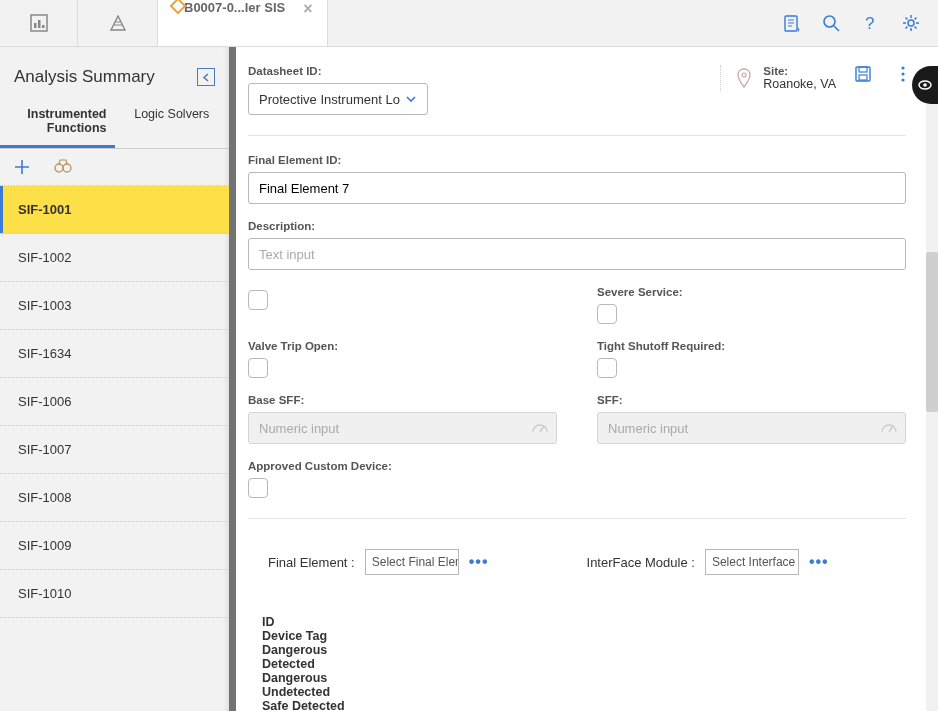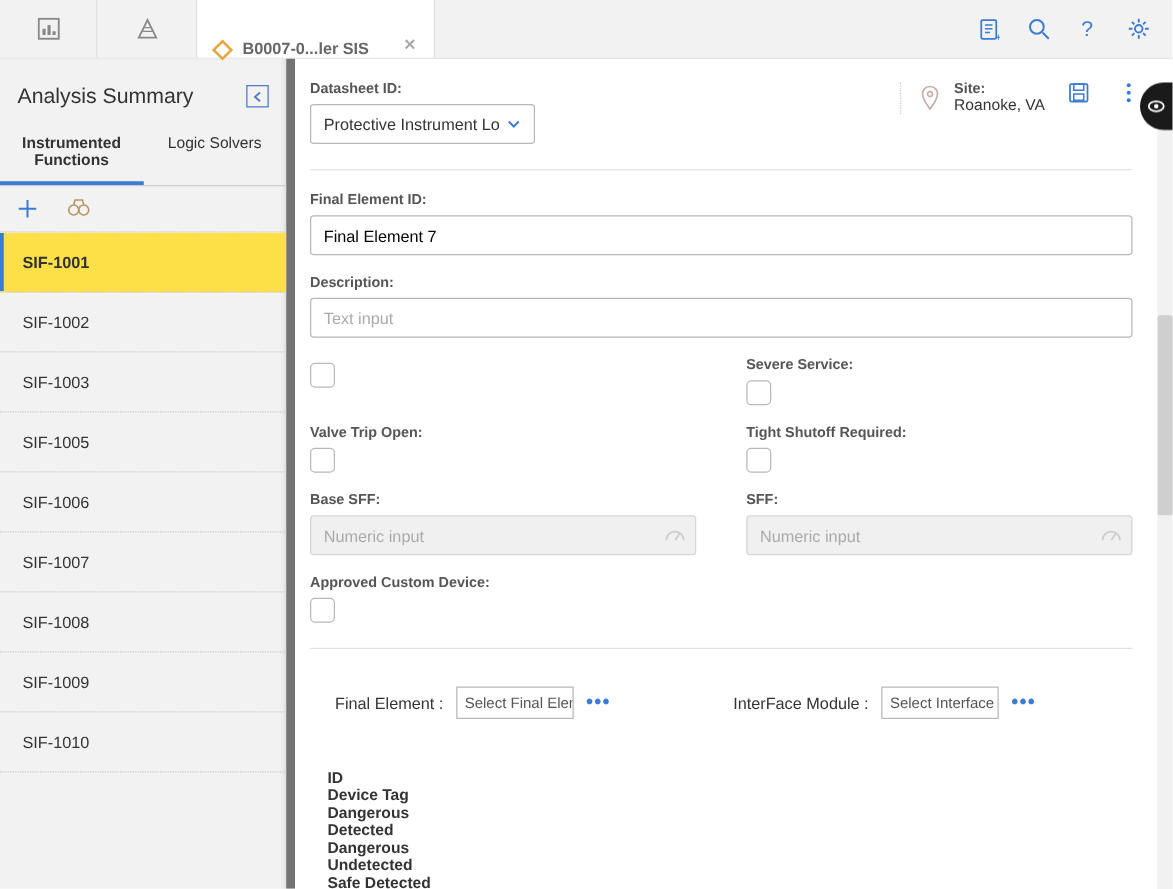--- a/index.html
+++ b/index.html
@@ -26,24 +26,23 @@
     display: flex;
     align-items: center;
     justify-content: center;
     background: #f2f2f2;
     border-right: 1px solid #ddd;
     cursor: pointer;
   }
   .top-toolbar .tab-icon.wider { width: 80px; }
   .top-toolbar .tab-active {
     display: flex;
-    align-items: flex-end;
+    align-items: flex-start;
     padding: 0 14px;
     background: #fff;
-    gap: 10px;
     font-size: 13px;
     font-weight: 600;
     color: #666;
     border-right: 1px solid #ddd;
   }
   .top-toolbar .tab-active .diamond {
     width: 12px; height: 12px;
     transform: rotate(45deg);
     border: 2px solid #e8a33d;
     background: #fff;
@@ -104,20 +103,21 @@
     flex: 1;
     text-align: center;
     padding: 6px 8px 10px 8px;
     font-size: 12.5px;
     font-weight: 600;
     color: #333;
     cursor: pointer;
   }
   .sidebar-tabs .stab.active {
     border-bottom: 3px solid #3a7bd5;
+    text-align: right;
   }
   .sidebar-tabs .stab:not(.active) { font-weight: 400; }
   .sidebar-tools {
     display: flex;
     gap: 24px;
     padding: 10px 14px 10px 14px;
     border-bottom: 1px dotted #ccc;
   }
   .sidebar-tools svg { cursor: pointer; }
 
@@ -378,21 +378,21 @@
       <svg width="18" height="14">
           <circle cx="5" cy="9" r="4" fill="none" stroke="#b8945f" stroke-width="1.3"></circle>
           <circle cx="13" cy="9" r="4" fill="none" stroke="#b8945f" stroke-width="1.3"></circle>
           <path d="M5 5 L6 1 L12 1 L13 5" fill="none" stroke="#b8945f" stroke-width="1.2"></path>
         </svg>
     </div>
     <div class="sidebar-list">
       <div class="sidebar-item selected">SIF-1001</div>
       <div class="sidebar-item">SIF-1002</div>
       <div class="sidebar-item">SIF-1003</div>
-      <div class="sidebar-item">SIF-1005</div>
+      <div class="sidebar-item">SIF-1634</div>
       <div class="sidebar-item">SIF-1006</div>
       <div class="sidebar-item">SIF-1007</div>
       <div class="sidebar-item">SIF-1008</div>
       <div class="sidebar-item">SIF-1009</div>
       <div class="sidebar-item">SIF-1010</div>
     </div>
   </div>
 
   <div class="content">
     <div class="fake-scrollbar-track"></div>

